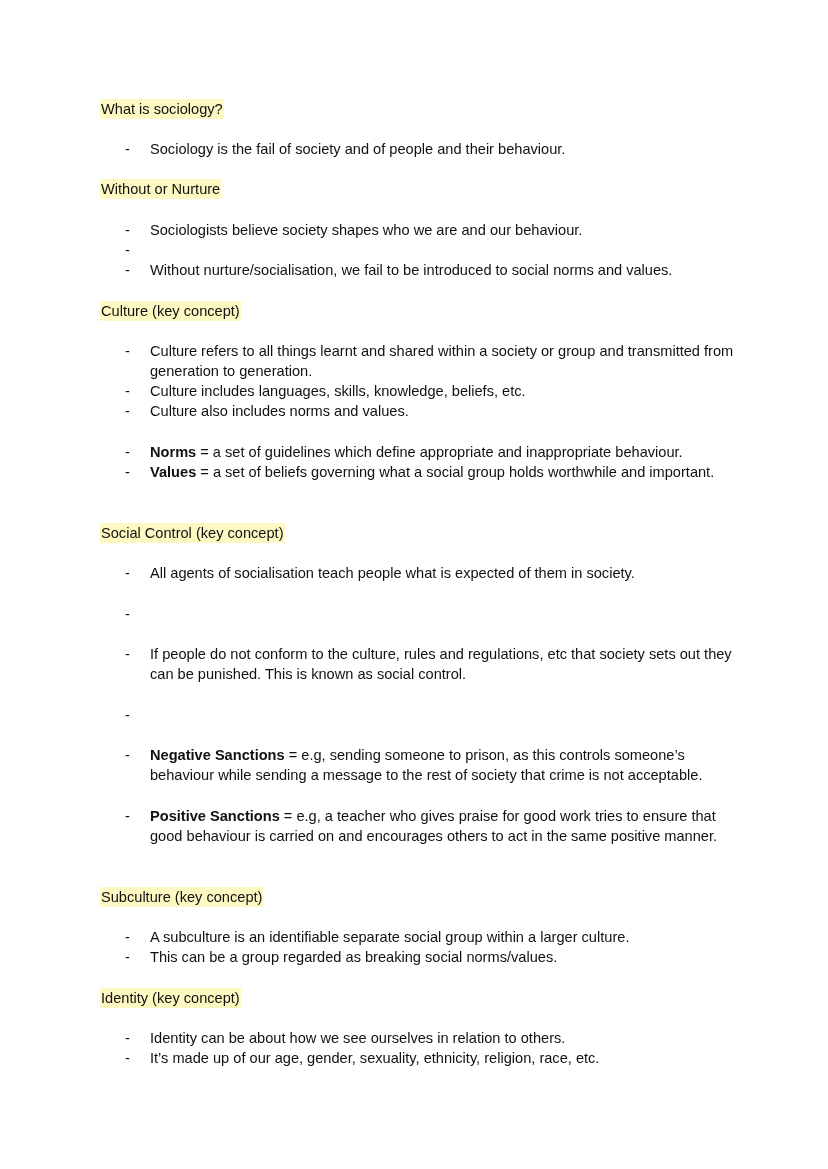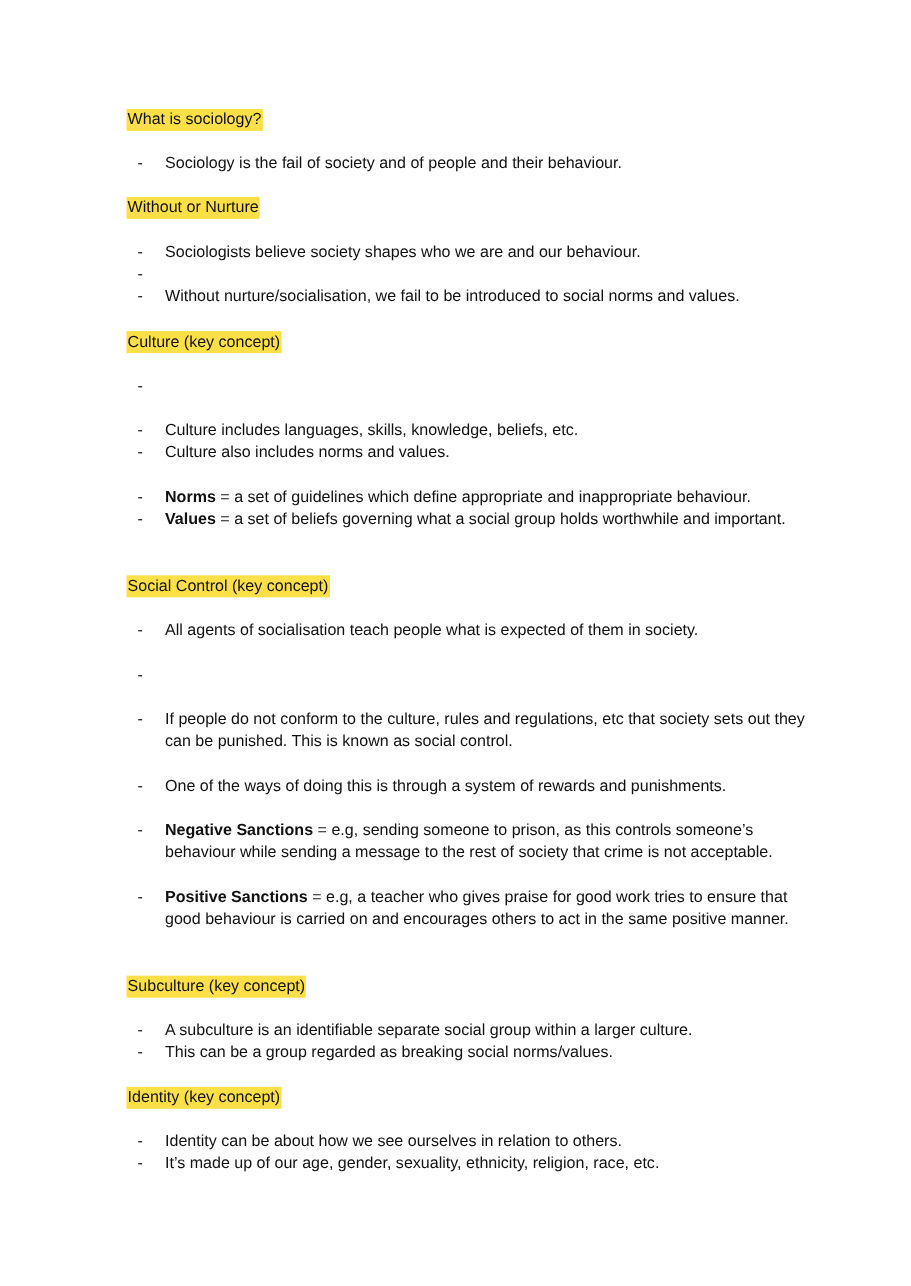--- a/index.html
+++ b/index.html
@@ -1,49 +1,49 @@
 <!DOCTYPE html>
 <html><head>
 <meta charset="utf-8">
 <style>
   html, body { margin: 0; padding: 0; background: #ffffff; }
   body { width: 828px; height: 1169px; position: relative; overflow: hidden;
          font-family: "Liberation Sans", sans-serif; color: #111111; font-size: 14.6px; }
   .page { position: absolute; left: 0; top: 0; width: 828px; height: 1169px; }
-  .heading { position: absolute; left: 115px; line-height: 20px; padding: 0 1px;
-             background: #fde047; white-space: nowrap; }
+  .heading { position: absolute; left: 100px; line-height: 20px; padding: 0 1px;
+             background: #fef9c3; white-space: nowrap; }
   .item { position: absolute; left: 150px; width: 590px; line-height: 20.2px; }
   .dash { position: absolute; left: -25px; top: 0; }
   b { font-weight: bold; }
 </style>
 </head>
 <body>
 
 <div class="page">
 
   <div class="heading" style="top:99px">What is sociology?</div>
   <div class="item" style="top:139px"><span class="dash">-</span><b></b><span>Sociology is the fail of society and of people and their behaviour.</span></div>
 
   <div class="heading" style="top:179px">Without or Nurture</div>
   <div class="item" style="top:220px"><span class="dash">-</span><b></b><span>Sociologists believe society shapes who we are and our behaviour.</span></div>
   <div class="item" style="top:240px"><span class="dash">-</span><b></b></div>
   <div class="item" style="top:260px"><span class="dash">-</span><b></b><span>Without nurture/socialisation, we fail to be introduced to social norms and values.</span></div>
 
   <div class="heading" style="top:301px">Culture (key concept)</div>
-  <div class="item" style="top:341px"><span class="dash">-</span><b></b></div>
+  <div class="item" style="top:341px"><span class="dash">-</span><b></b><span>Culture refers to all things learnt and shared within a society or group and transmitted from generation to generation.</span></div>
   <div class="item" style="top:381px"><span class="dash">-</span><b></b><span>Culture includes languages, skills, knowledge, beliefs, etc.</span></div>
   <div class="item" style="top:401px"><span class="dash">-</span><b></b><span>Culture also includes norms and values.</span></div>
   <div class="item" style="top:442px"><span class="dash">-</span><b>Norms</b><span> = a set of guidelines which define appropriate and inappropriate behaviour.</span></div>
   <div class="item" style="top:462px"><span class="dash">-</span><b>Values</b><span> = a set of beliefs governing what a social group holds worthwhile and important.</span></div>
 
   <div class="heading" style="top:523px">Social Control (key concept)</div>
   <div class="item" style="top:563px"><span class="dash">-</span><b></b><span>All agents of socialisation teach people what is expected of them in society.</span></div>
   <div class="item" style="top:604px"><span class="dash">-</span><b></b></div>
   <div class="item" style="top:644px"><span class="dash">-</span><b></b><span>If people do not conform to the culture, rules and regulations, etc that society sets out they can be punished. This is known as social control.</span></div>
-  <div class="item" style="top:705px"><span class="dash">-</span><b></b><span>One of the ways of doing this is through a system of rewards and punishments.</span></div>
+  <div class="item" style="top:705px"><span class="dash">-</span><b></b></div>
   <div class="item" style="top:745px"><span class="dash">-</span><b>Negative Sanctions</b><span> = e.g, sending someone to prison, as this controls someone’s behaviour while sending a message to the rest of society that crime is not acceptable.</span></div>
   <div class="item" style="top:806px"><span class="dash">-</span><b>Positive Sanctions</b><span> = e.g, a teacher who gives praise for good work tries to ensure that good behaviour is carried on and encourages others to act in the same positive manner.</span></div>
 
   <div class="heading" style="top:887px">Subculture (key concept)</div>
   <div class="item" style="top:927px"><span class="dash">-</span><b></b><span>A subculture is an identifiable separate social group within a larger culture.</span></div>
   <div class="item" style="top:947px"><span class="dash">-</span><b></b><span>This can be a group regarded as breaking social norms/values.</span></div>
 
   <div class="heading" style="top:988px">Identity (key concept)</div>
   <div class="item" style="top:1028px"><span class="dash">-</span><b></b><span>Identity can be about how we see ourselves in relation to others.</span></div>
   <div class="item" style="top:1048px"><span class="dash">-</span><b></b><span>It’s made up of our age, gender, sexuality, ethnicity, religion, race, etc.</span></div>

